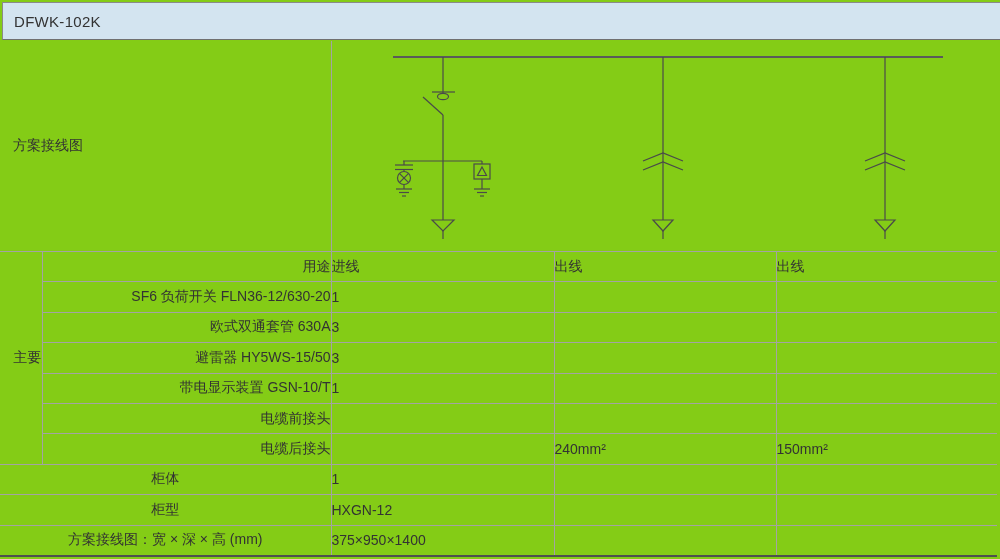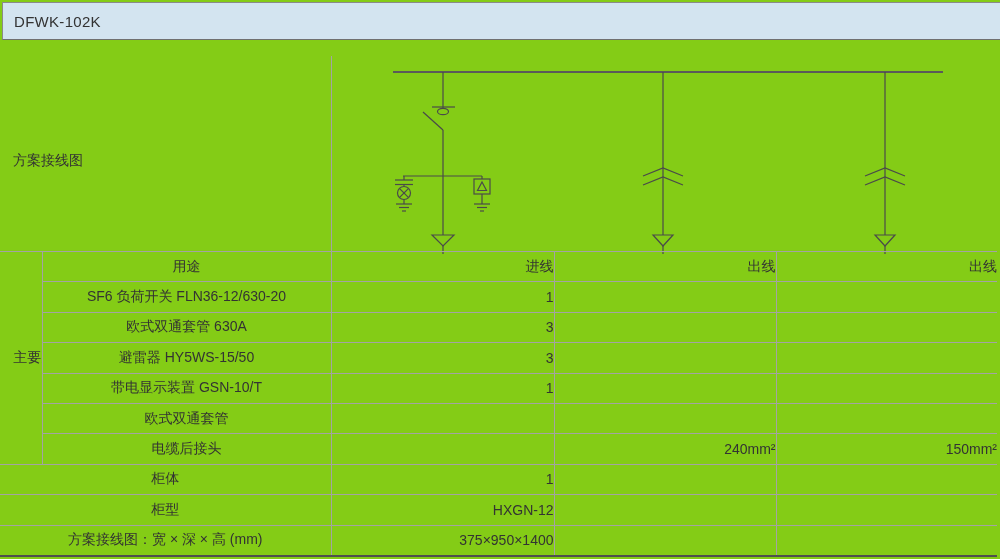--- a/index.html
+++ b/index.html
@@ -9,21 +9,21 @@
     overflow:hidden;
   }
   
   .titlebar {
     position:absolute; left:2px; top:2px; width:993px; height:36px;
     background:#d3e4f0; border:1px solid #8a8a8a; border-bottom-color:#707070;
     display:flex; align-items:center; padding-left:11px; box-sizing:content-box;
     font-size:15px; letter-spacing:0.3px;
   }
   
-  .scheme { position:absolute; left:0; top:55px; width:876px; height:211px; }
+  .scheme { position:absolute; left:0; top:40px; width:876px; height:211px; }
   .scheme-label {
     position:absolute; left:13px; top:0; height:211px;
     display:flex; align-items:center; font-size:14px;
   }
   .scheme-divider {
     position:absolute; left:331px; top:1px; width:1px; height:210px; background:#a3a3a3;
   }
   .scheme-svg { position:absolute; left:331px; top:0; }
   
   table.spec {
@@ -31,23 +31,23 @@
     border-collapse:collapse; table-layout:fixed;
     border-top:1px solid #a3a3a3; border-bottom:2px solid #4f4f4f;
     font-size:14px; color:#333333;
   }
   table.spec td {
     height:29.4px; padding:0; border-top:1px solid #a3a3a3;
     border-bottom:1px solid #a3a3a3; border-right:1px solid #a3a3a3;
     vertical-align:middle; white-space:nowrap; overflow:hidden;
   }
   table.spec td:last-child { border-right:none; }
-  td.lbl { text-align:center; padding-left:14px;margin-left:44px; }
+  td.lbl { text-align:right; padding-left:14px;margin-left:44px; }
   td.lbl2 { text-align:center; padding-left:13px; }
-  td.val { text-align:right; }
+  td.val { text-align:left; }
   td.grp { text-align:center; }
   .grp-label {
     width:15px; margin:0 auto; word-break:break-all; line-height:1.55;
     font-size:14px; text-align:center;
   }
 </style>
 </head>
 <body>
 
 <div class="page">
@@ -170,21 +170,21 @@
         <td class="val"></td>
         <td class="val"></td>
       </tr>
       <tr>
         <td class="lbl">带电显示装置 GSN-10/T</td>
         <td class="val">1</td>
         <td class="val"></td>
         <td class="val"></td>
       </tr>
       <tr>
-        <td class="lbl">欧式双通套管</td>
+        <td class="lbl">电缆前接头</td>
         <td class="val"></td>
         <td class="val"></td>
         <td class="val"></td>
       </tr>
       <tr>
         <td class="lbl">电缆后接头</td>
         <td class="val"></td>
         <td class="val">240mm²</td>
         <td class="val">150mm²</td>
       </tr>

